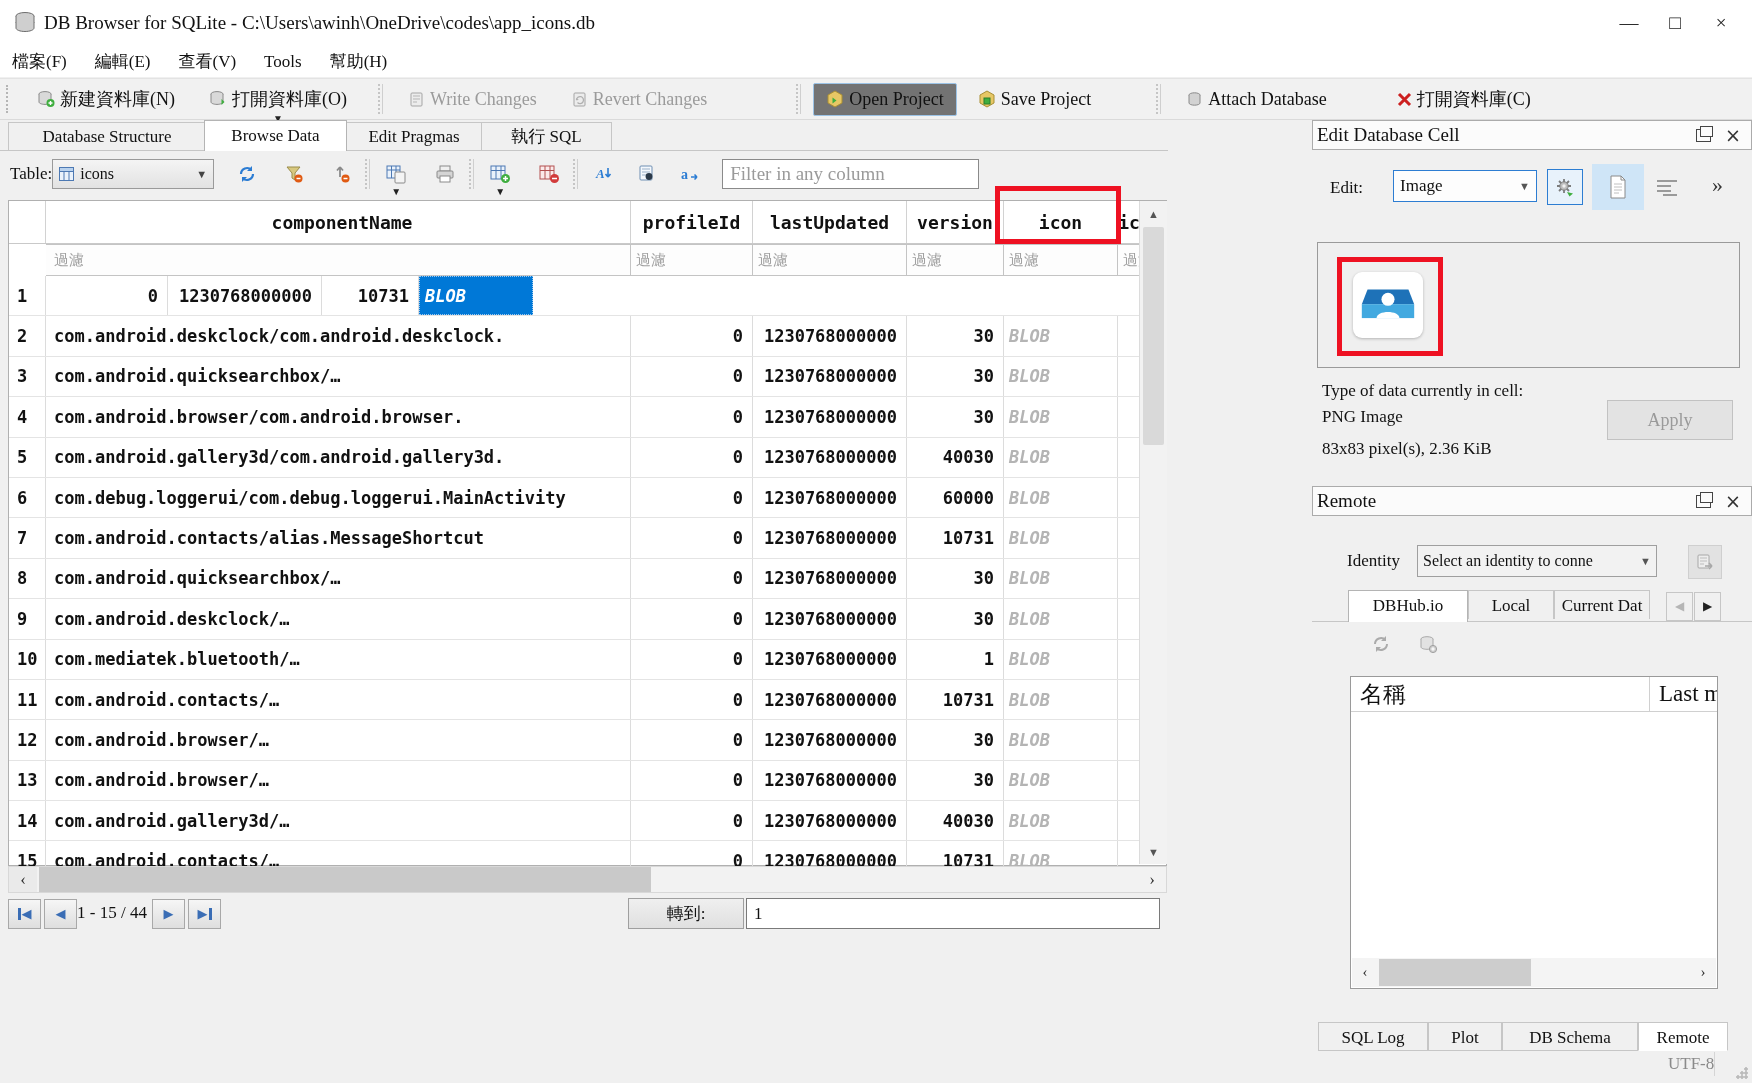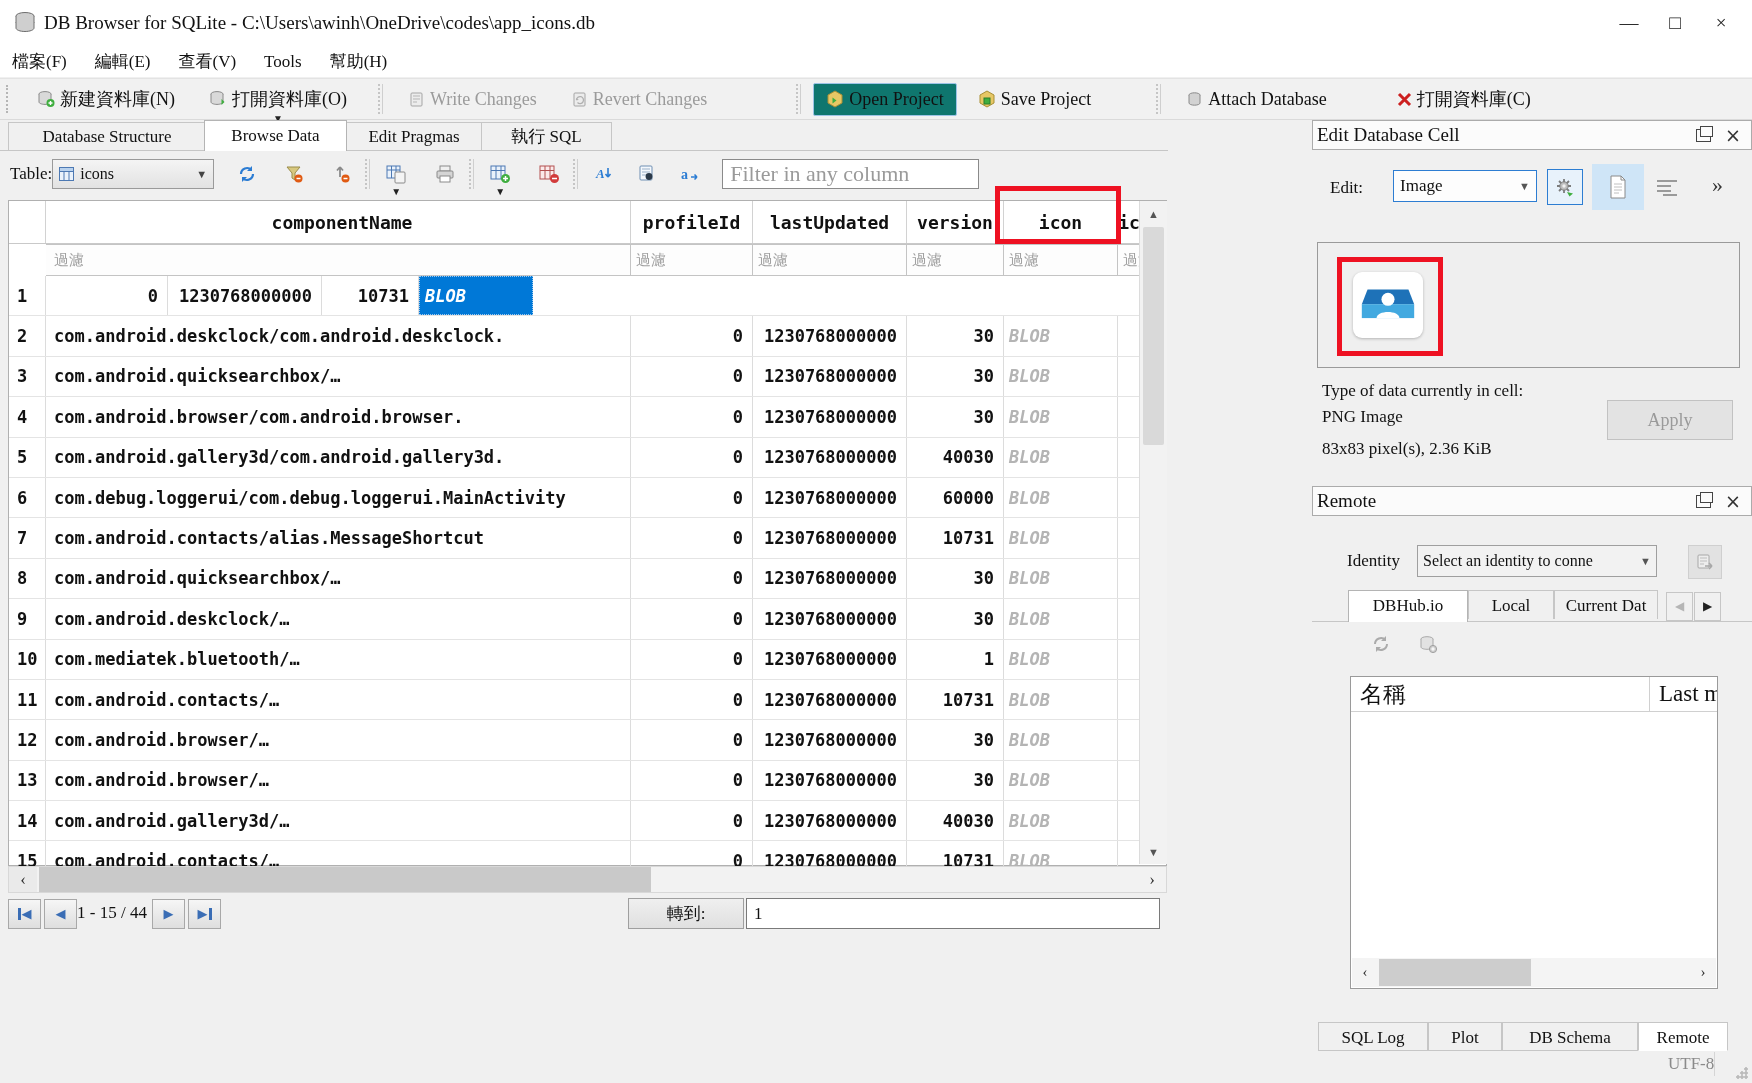--- a/index.html
+++ b/index.html
@@ -13,35 +13,35 @@
   .titlebar{left:0;top:0;width:1752px;height:46px;background:#fff;}
   .apptitle{font-size:19px;margin-left:8px;white-space:nowrap;}
   .winctl{width:46px;height:34px;display:flex;align-items:center;justify-content:center;font-size:19px;color:#222;}
   
   .menubar{left:0;top:46px;width:1752px;height:31px;background:#fff;display:flex;align-items:center;gap:28px;padding-left:12px;font-size:17px;}
   
   .toolbar{left:0;top:78px;width:1752px;height:40px;background:#f1f1f1;border-top:1px solid #e3e3e3;border-bottom:1px solid #dadada;display:flex;align-items:center;}
   .grip{width:6px;height:28px;margin:0 6px;border-left:2px dotted #b5b5b5;}
   .tbtn{display:flex;align-items:center;gap:5px;font-size:18px;padding:5px 12px;margin:0 4px;border:1px solid transparent;border-radius:2px;white-space:nowrap;position:relative;text-align:center;}
   .tbtn.disabled{color:#9b9b9b;}
-  .tbtn.hl{background:#0f766e;border-color:#9cc3e6;}
+  .tbtn.hl{background:#737373;border-color:#9cc3e6;}
   .tsep{width:1px;height:30px;background:#cfcfcf;margin:0 8px;position:relative;}
   .tsep:before{content:"";position:absolute;left:-4px;top:0;height:100%;border-left:2px dotted #c5c5c5;}
   .ddarrow{font-size:10px;color:#222;position:absolute;bottom:-8px;left:50%;transform:translateX(-50%);}
   
   .tab{position:absolute;top:122px;height:27px;line-height:27px;text-align:center;font-size:17px;background:#f0f0f0;border:1px solid #c6c6c6;border-bottom:none;}
   .tab.active{top:120px;height:30px;line-height:30px;background:#fff;border-color:#b4b4b4;z-index:2;}
   .tabline{left:0;top:150px;width:1168px;height:1px;background:#c6c6c6;}
   
   .browsebar{left:0;top:151px;width:1168px;height:46px;background:#f0f0f0;display:flex;align-items:center;}
   .lbl{font-size:17px;}
   .combo{display:flex;align-items:center;gap:6px;background:linear-gradient(#f4f4f4,#e2e2e2);border:1px solid #9a9a9a;height:28px;padding:0 6px;font-size:16px;}
   .combo .chev{margin-left:auto;font-size:11px;color:#444;}
   .itb{width:30px;height:30px;display:flex;align-items:center;justify-content:center;position:relative;margin:0 3px;}
-  .filterbox{width:248px;height:28px;background:#fff;border:1px solid #8a8a8a;font-size:22px;color:#9a9a9a;display:flex;align-items:center;padding-left:7px;}
+  .filterbox{width:248px;height:28px;background:#fff;border:1px solid #8a8a8a;font-size:19px;color:#9a9a9a;display:flex;align-items:center;padding-left:7px;}
   
   .grid{left:8px;top:200px;width:1159px;height:666px;background:#fff;border:1px solid #b0b0b0;box-sizing:border-box;}
   .hrow{display:flex;height:42px;border-bottom:1px solid #c9c9c9;}
   .hcell{box-sizing:border-box;border-right:1px solid #d2d2d2;display:flex;align-items:center;justify-content:center;
          font-family:"DejaVu Sans Mono",monospace;font-weight:bold;font-size:18px;overflow:hidden;white-space:nowrap;}
   .frow{display:flex;height:32px;}
   .fcell{box-sizing:border-box;border:1px solid #c4c4c4;border-left:none;background:#fdfdfd;color:#a0a0a0;font-size:15px;
          display:flex;align-items:center;padding-left:5px;overflow:hidden;white-space:nowrap;}
   .fcell.first{border:none;background:#fff;}
   .trow{display:flex;height:39.4px;border-bottom:1px solid #e4e4e4;}
@@ -572,21 +572,21 @@
   <div class="abs sqbtn" style="left:1688px;top:545px;width:34px;height:34px;background:#e2e2e2;border:1px solid #cfcfcf;">
     <svg width="18" height="18" viewBox="0 0 18 18">
         <rect x="2" y="2" width="11" height="13" rx="1" fill="#ededed" stroke="#a8a8a8"></rect>
         <path d="M4 5h7M4 8h7M4 11h4" stroke="#bdbdbd"></path>
         <path d="M9 13h7M16 13l-3-3M16 13l-3 3" stroke="#a8a8a8" stroke-width="1.5" fill="none"></path>
       </svg>
   </div>
 
   <div class="rtab active" style="left:1348px;width:120px;">DBHub.io</div>
   <div class="rtab" style="left:1468px;width:86px;">Local</div>
-  <div class="rtab" style="left:1554px;width:104px;overflow:hidden;">Current Dat</div>
+  <div class="rtab" style="left:1554px;width:96px;overflow:hidden;">Current Dat</div>
   <div class="tabscroll" style="left:1666px;color:#b5b5b5;">◀</div>
   <div class="tabscroll" style="left:1694px;color:#222;">▶</div>
   <div class="abs rtabline"></div>
 
   <div class="abs" style="left:1371px;top:634px;">
     <svg width="20" height="20" viewBox="0 0 20 20">
         <path d="M4 10a6 6 0 0 1 10.4-4" fill="none" stroke="#ababab" stroke-width="2"></path>
         <path d="M15 2v5h-5z" fill="#ababab"></path>
         <path d="M16 10a6 6 0 0 1-10.4 4" fill="none" stroke="#ababab" stroke-width="2"></path>
         <path d="M5 18v-5h5z" fill="#ababab"></path>

